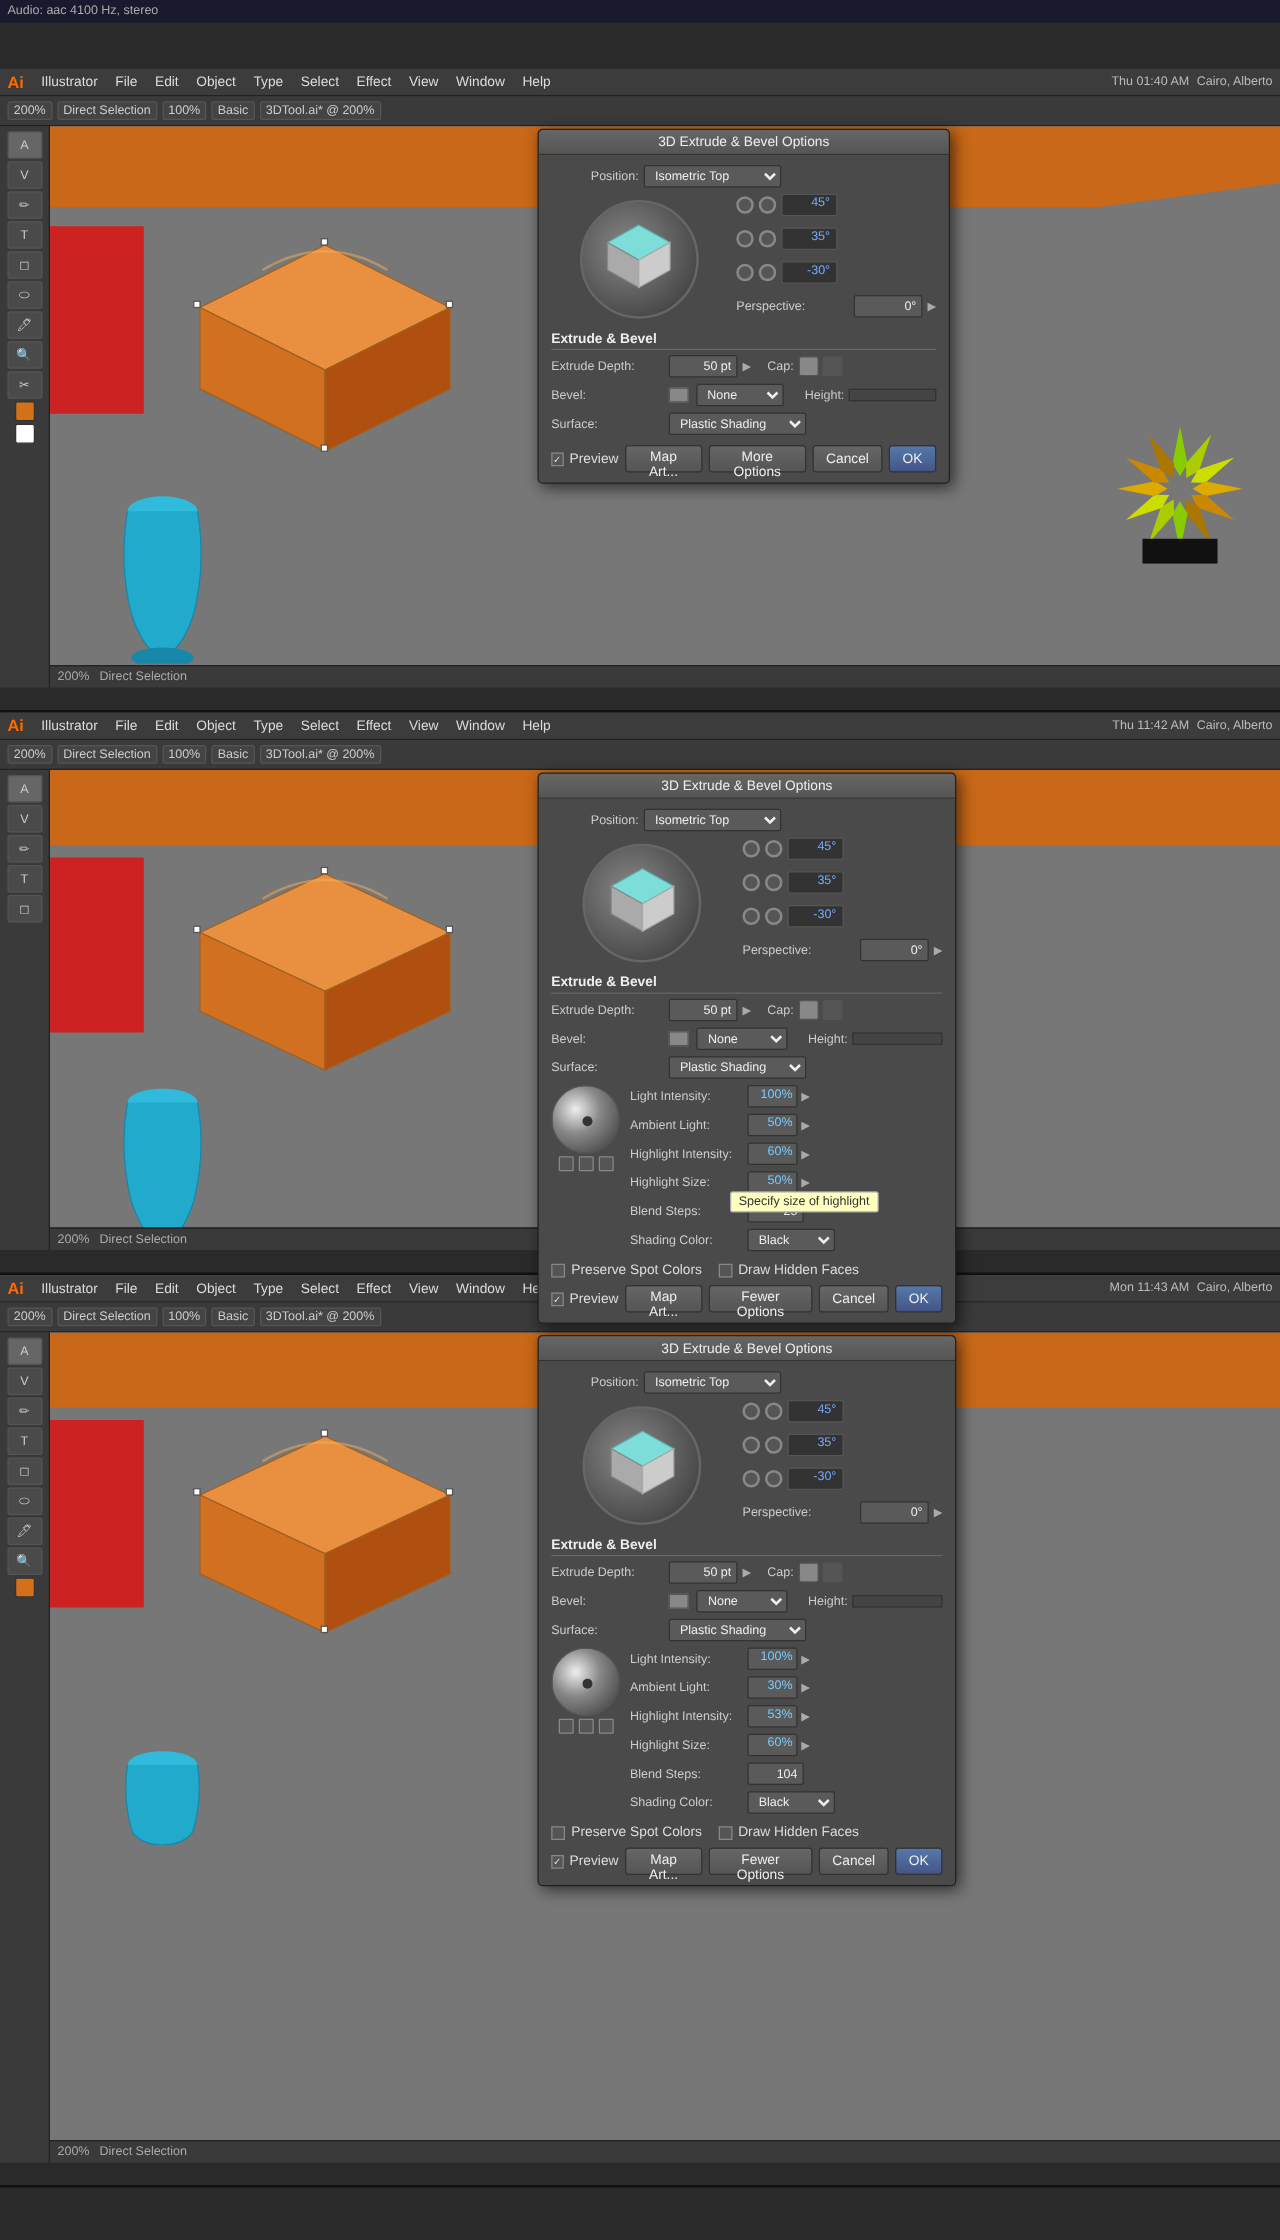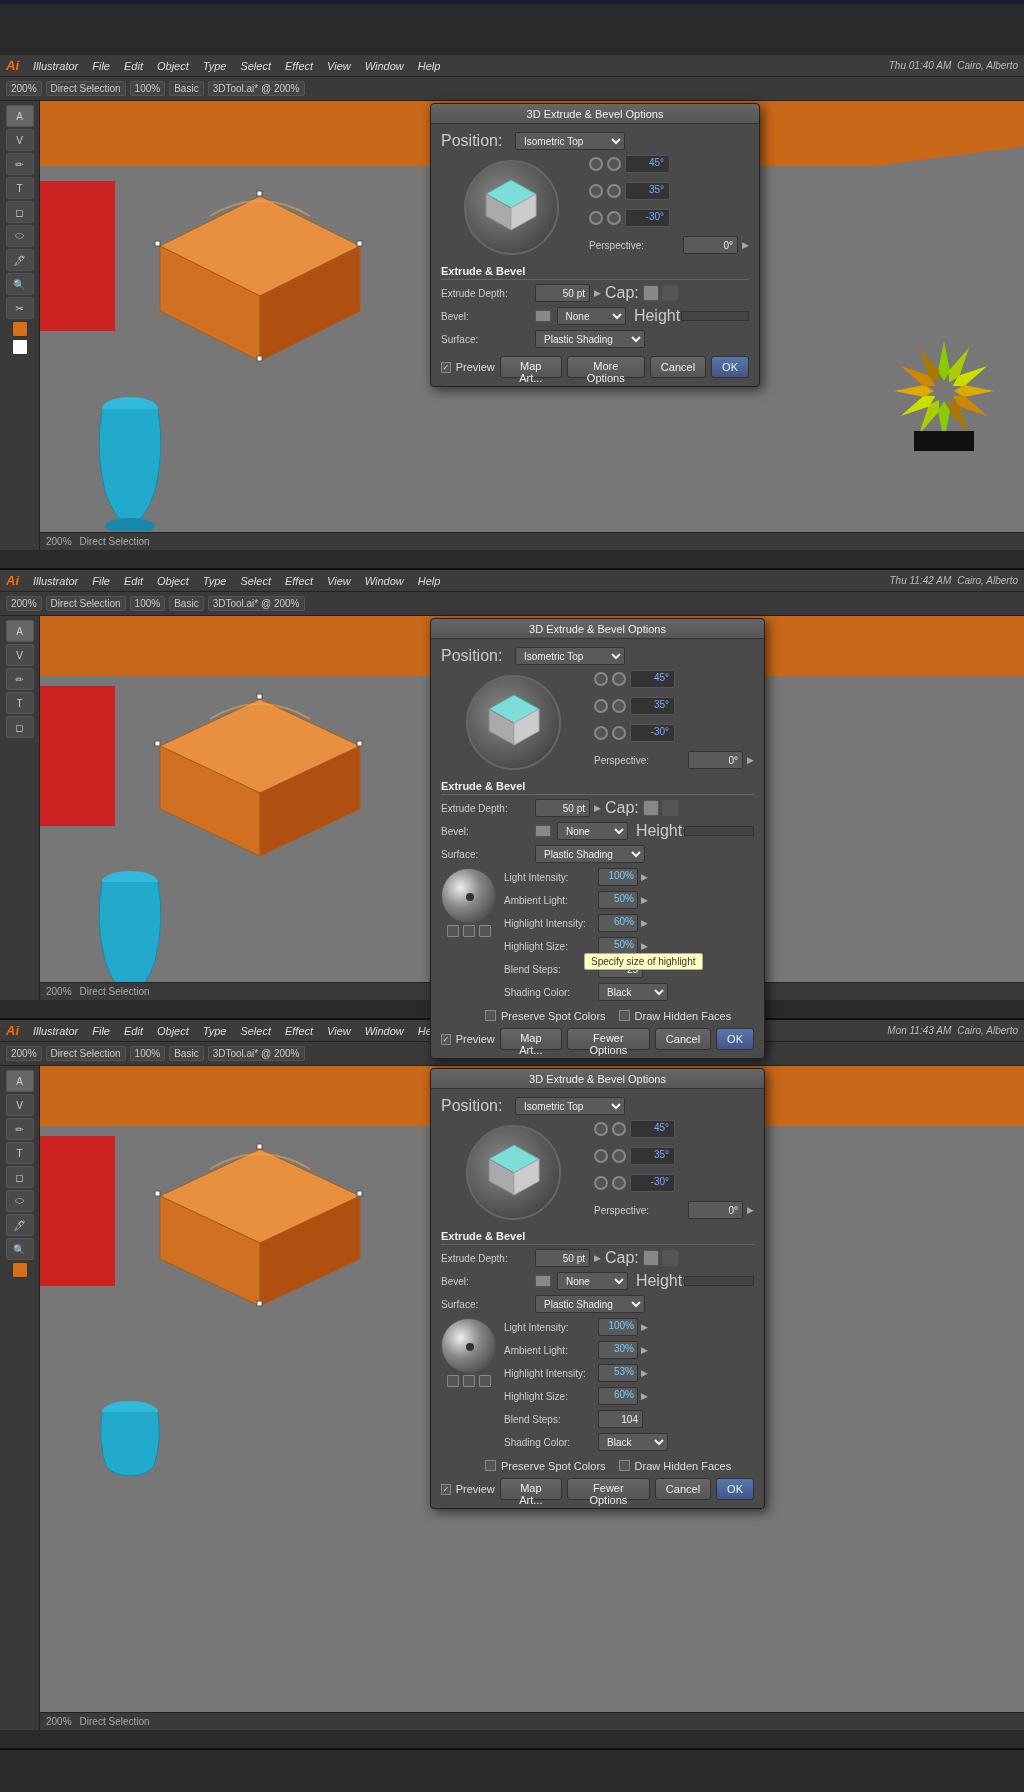--- a/index.html
+++ b/index.html
@@ -37,21 +37,20 @@
 
     
     .menu-bar {
       background: #3c3c3c;
       height: 22px;
       display: flex;
       align-items: center;
       padding: 0 6px;
       gap: 2px;
       border-bottom: 1px solid #222;
-      font-style: italic;
     }
     .menu-bar .app-logo {
       color: #ff6a00;
       font-weight: bold;
       font-size: 13px;
       margin-right: 6px;
     }
     .menu-item {
       padding: 2px 6px;
       color: #ddd;
@@ -148,22 +147,23 @@
       padding: 8px 10px;
     }
     .dialog-row {
       display: flex;
       align-items: center;
       margin-bottom: 5px;
       gap: 4px;
     }
     .dialog-label {
       color: #ccc;
-      font-size: 16px;
+      font-size: 10px;
       min-width: 70px;
+      text-align: right;
     }
     .dialog-label-sm {
       color: #ccc;
       font-size: 10px;
       min-width: 90px;
     }
     .dialog-select {
       background: #5a5a5a;
       border: 1px solid #333;
       color: #eee;
@@ -248,23 +248,22 @@
       border-radius: 3px;
       cursor: pointer;
       height: 22px;
     }
     .btn-dialog.primary {
       background: linear-gradient(to bottom, #5578aa, #445588);
     }
 
     
     .chk-row {
-      display: flex; align-items: flex-start; gap: 5px;
+      display: flex; align-items: flex-end; gap: 5px;
       margin-bottom: 3px;
-      margin-left: 44px;
     }
     .chk-box {
       width: 11px; height: 11px;
       border: 1px solid #888;
       background: #555;
       display: flex; align-items: center; justify-content: center;
       font-size: 8px;
     }
 
     
@@ -341,20 +340,21 @@
       position: absolute;
     }
     .sunburst svg {
       width: 120px; height: 120px;
     }
   </style>
 </head>
 <body>
 
 <div class="video-info-bar">
+  <div>Audio: aac 4100 Hz, stereo</div>
 </div>
 
 <div class="ai-window ai-window-1">
 
   <div class="menu-bar">
     <span class="app-logo">Ai</span>
     <span class="menu-item">Illustrator</span>
     <span class="menu-item">File</span>
     <span class="menu-item">Edit</span>
     <span class="menu-item">Object</span>

